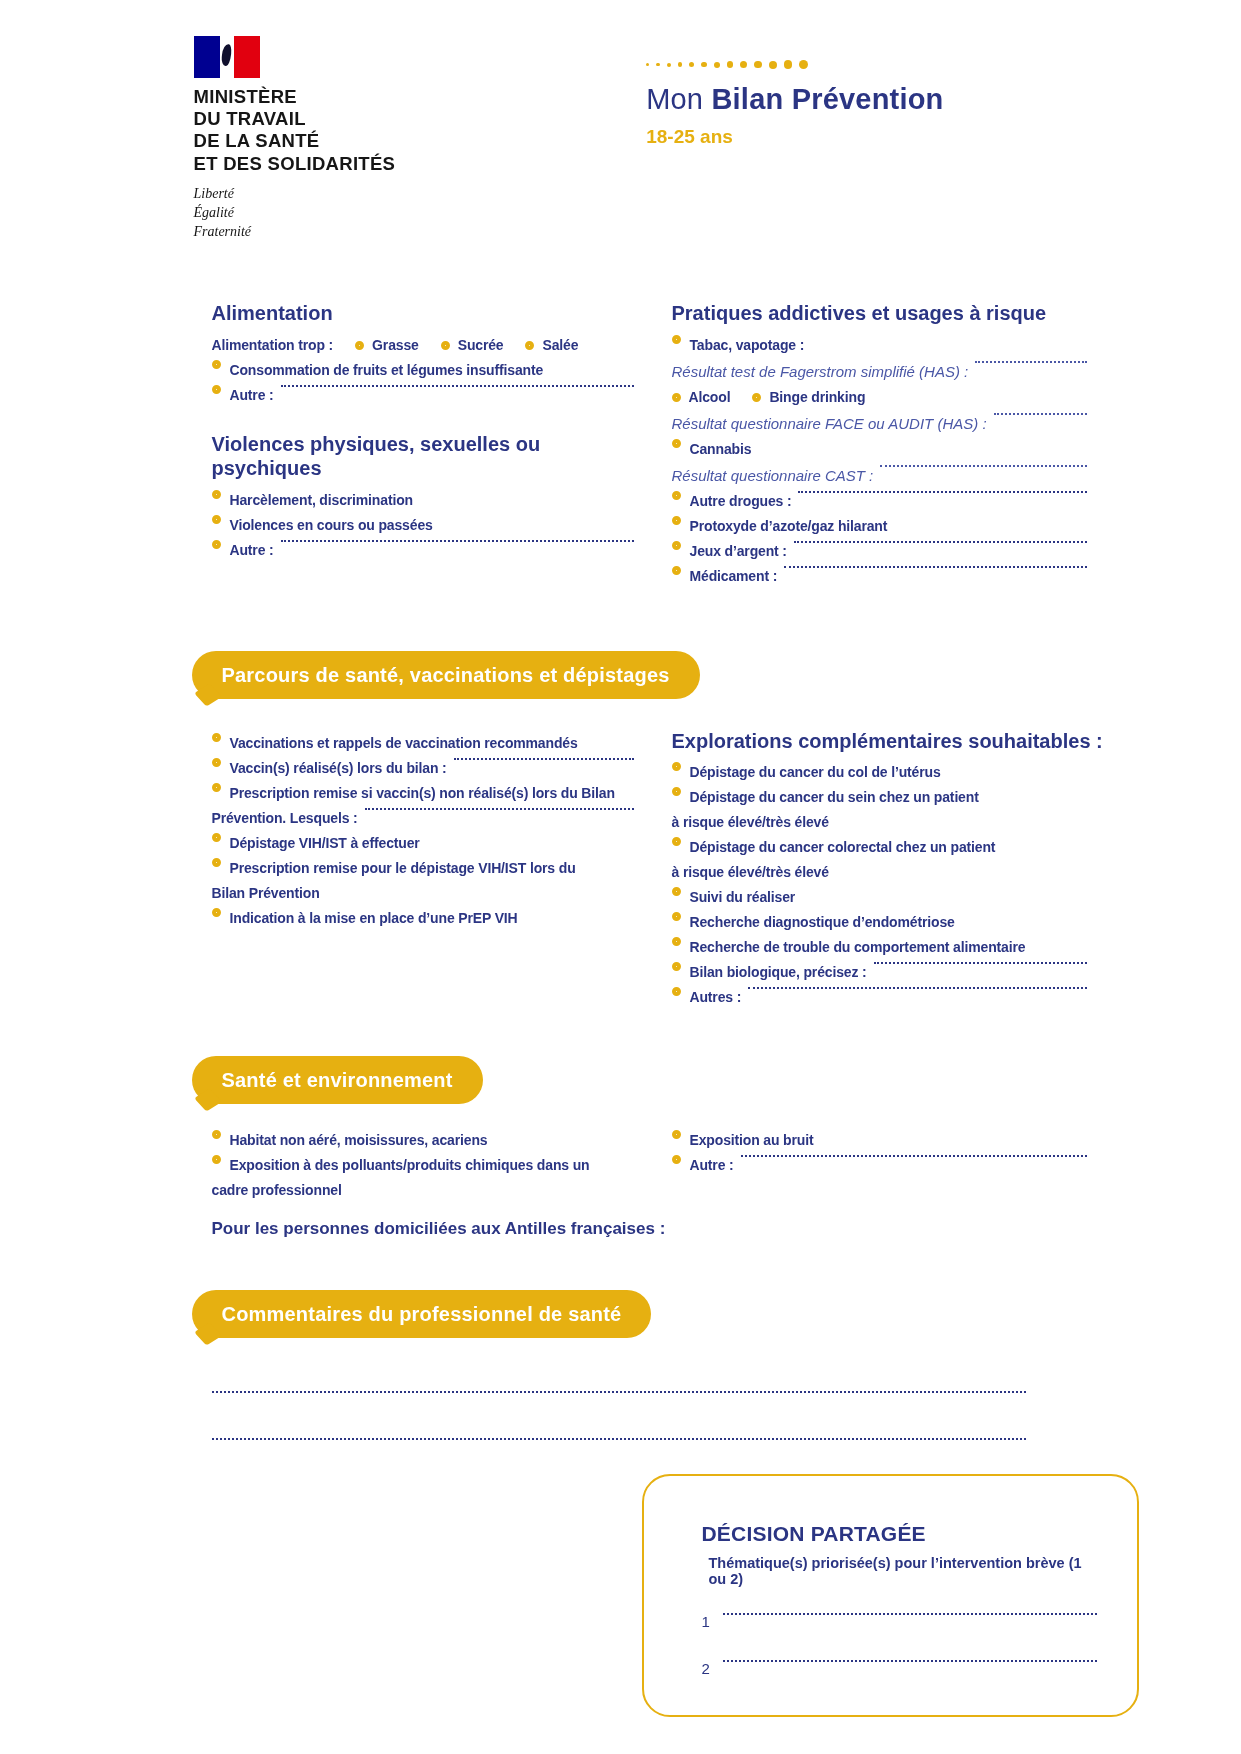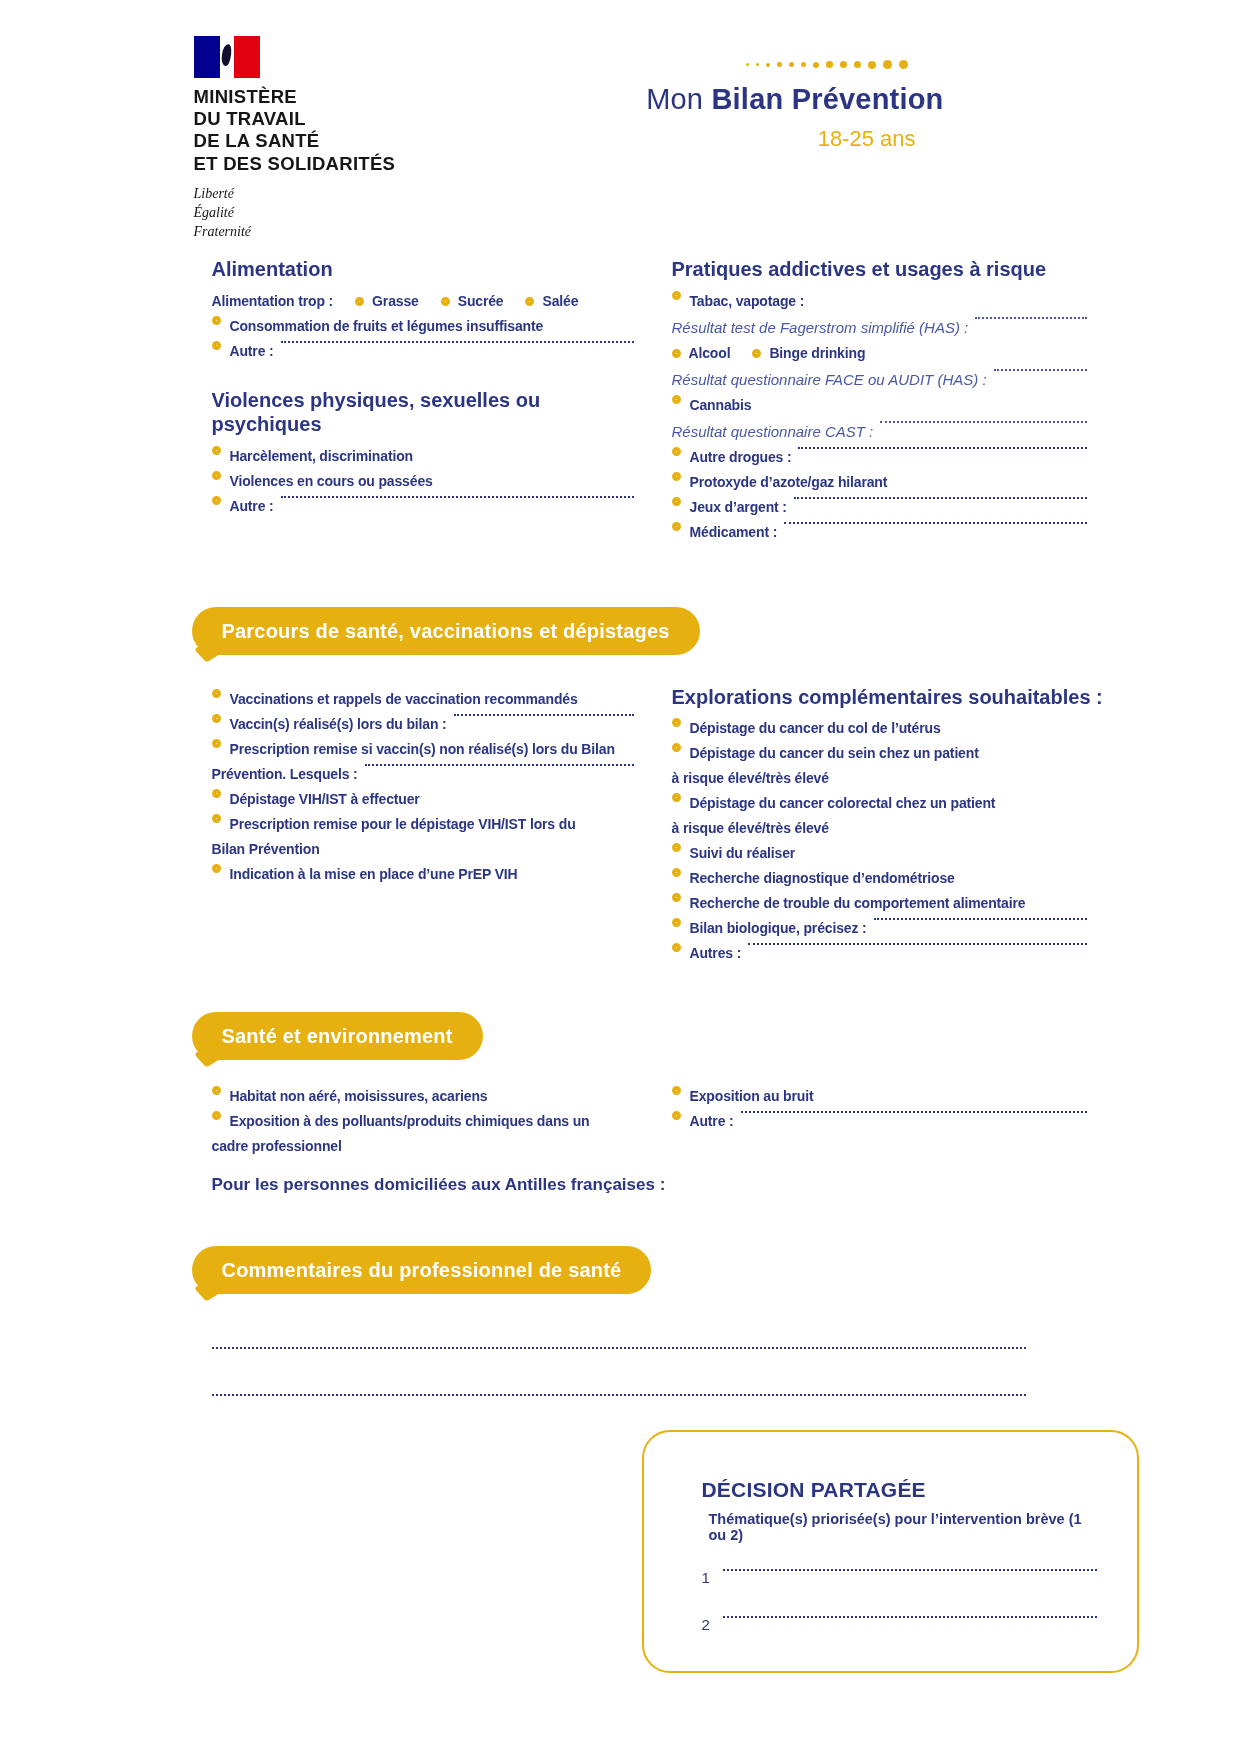--- a/index.html
+++ b/index.html
@@ -21,31 +21,31 @@
   .gov{margin-left:-18px}
   .flag{display:flex;width:66px;height:42px;margin-bottom:8px}
   .flag .fb{width:26px;background:var(--flag-blue)}
   .flag .fw{width:14px;background:#fff;position:relative}
   .flag .fw::after{content:"";position:absolute;left:2px;top:8px;width:9px;height:22px;
         background:#10102e;border-radius:62% 38% 45% 55%/55% 45% 60% 40%;transform:rotate(6deg)}
   .flag .fr{width:26px;background:var(--flag-red)}
   .ministry{color:var(--ink);font-weight:700;font-size:18.5px;line-height:1.2;letter-spacing:.3px}
   .motto{margin-top:10px;font-family:"Liberation Serif","DejaVu Serif",serif;
          font-style:italic;font-size:14px;line-height:1.35;color:var(--ink)}
-  .brand{display:flex;flex-direction:column;align-items:flex-end;margin-top:24px;margin-right:82px}
+  .brand{display:flex;flex-direction:column;align-items:flex-start;margin-top:24px;margin-right:82px}
   .dots{display:flex;align-items:center;gap:7px;margin-bottom:14px;margin-right:36px}
   .dots .dot{background:var(--yellow);border-radius:50%}
   .brand-title{font-size:29px;color:var(--blue);font-weight:400;letter-spacing:.2px}
   .brand-title .bold{font-weight:800}
-  .age{margin-top:10px;margin-right:28px;color:var(--yellow);font-weight:400;font-size:22px}
+  .age{margin-top:10px;margin-right:28px;color:var(--yellow);font-weight:700;font-size:19px}
 
   
   .grid{display:grid;grid-template-columns:460px 415px}
   .col-l{padding-right:38px}
-  .g-top{margin-top:16px}
+  .g-top{margin-top:60px}
   .g-mid{margin-top:30px}
   .g-env{margin-top:22px}
   .sec-title{font-size:20px;font-weight:800;color:var(--blue);margin:0 0 9px;line-height:1.22}
   .sec-title.nowrap{white-space:nowrap}
   .sec-title.wrap2{max-width:380px}
   .sec-title.mt{margin-top:26px}
   .sec-title.sm{font-size:17px;margin:0 0 6px}
   .row{display:flex;align-items:flex-start;margin:4px 0;min-height:21px}
   .cb{flex:0 0 auto;width:9px;height:9px;border:4.5px solid var(--yellow);border-radius:50%;
       margin-right:9px;display:inline-block}

